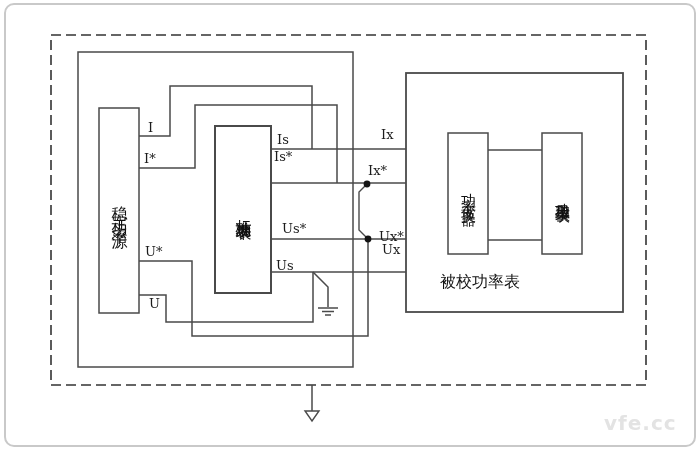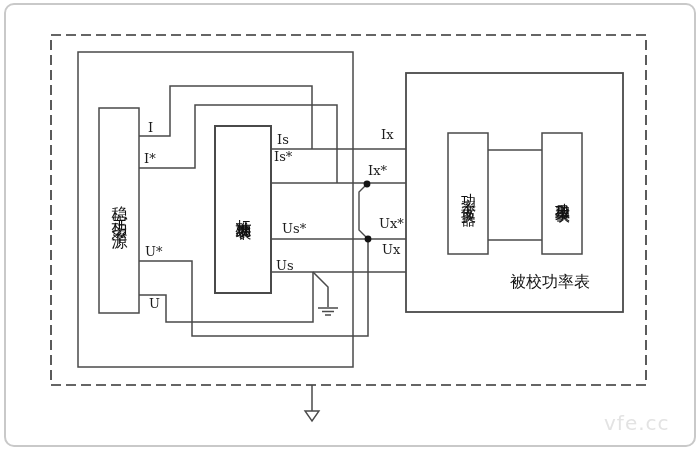--- a/index.html
+++ b/index.html
@@ -8,21 +8,21 @@
   #card{position:absolute;left:4px;top:3px;width:688px;height:440px;
         border:2px solid #c9c9c9;border-radius:10px;background:#fff;}
   #wires{position:absolute;left:0;top:0;width:700px;height:451px;}
   .lbl{position:absolute;font-family:"DejaVu Serif","Liberation Serif",serif;
        font-size:13px;line-height:14px;color:#1c1c1c;white-space:nowrap;}
   .vbox{position:absolute;display:flex;align-items:center;justify-content:center;
         writing-mode:vertical-rl;text-orientation:upright;color:#111;
         font-size:16px;font-family:"DejaVu Sans",sans-serif;}
   .hlabel{position:absolute;color:#111;font-size:16px;white-space:nowrap;
           font-family:"DejaVu Sans",sans-serif;}
-  #watermark{position:absolute;left:604px;top:411px;font-size:20px;font-weight:normal;
+  #watermark{position:absolute;left:604px;top:411px;font-size:20px;font-weight:bold;
              color:#e3e3e3;text-shadow:0 1px 0 #fff;letter-spacing:1px;
              font-family:"DejaVu Sans",sans-serif;}
 </style>
 </head>
 <body>
 
 <div id="stage">
   <div id="card"></div>
 
   <svg id="wires" viewBox="0 0 700 451" xmlns="http://www.w3.org/2000/svg">
@@ -72,24 +72,24 @@
   <div class="lbl" style="left:145px;top:245px">U*</div>
   <div class="lbl" style="left:149px;top:297px">U</div>
 
   <div class="lbl" style="left:277px;top:133px">Is</div>
   <div class="lbl" style="left:274px;top:150px">Is*</div>
   <div class="lbl" style="left:282px;top:222px">Us*</div>
   <div class="lbl" style="left:276px;top:259px">Us</div>
 
   <div class="lbl" style="left:381px;top:128px">Ix</div>
   <div class="lbl" style="left:368px;top:164px">Ix*</div>
-  <div class="lbl" style="left:379px;top:217px">Ux*</div>
+  <div class="lbl" style="left:379px;top:230px">Ux*</div>
   <div class="lbl" style="left:382px;top:243px">Ux</div>
 
   <div class="vbox" style="left:99px;top:108px;width:40px;height:205px;letter-spacing:7px">稳定功率源</div>
   <div class="vbox" style="left:215px;top:126px;width:56px;height:167px;letter-spacing:1px">标准功率表</div>
   <div class="vbox" style="left:448px;top:133px;width:40px;height:121px;font-size:15px;letter-spacing:5px">功率变换器</div>
   <div class="vbox" style="left:542px;top:133px;width:40px;height:121px;font-size:15px;letter-spacing:1px">功率显示仪表</div>
 
-  <div class="hlabel" style="left:440px;top:272px;width:150px;text-align:right">被校功率表</div>
+  <div class="hlabel" style="left:440px;top:272px;width:150px;text-align:left">被校功率表</div>
 
   <div id="watermark">vfe.cc</div>
 </div>
 
 </body></html>

